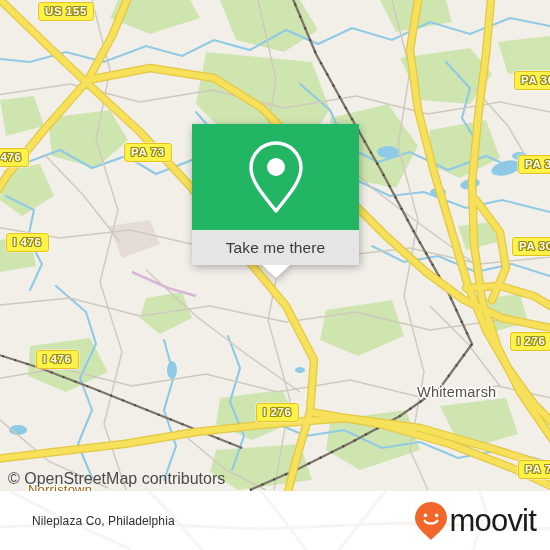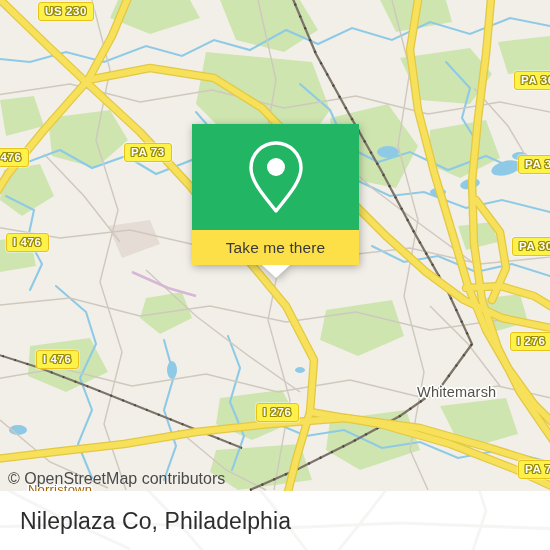--- a/index.html
+++ b/index.html
@@ -80,21 +80,21 @@
   #popup-head {
     height: 106px;
     background: #22b564;
     display: flex;
     align-items: center;
     justify-content: center;
   }
   #popup-pin { display:block; }
   #popup-foot {
     height: 35px;
-    background: #fde047;
+    background: #e5e5e5;
     display: flex;
     align-items: center;
     justify-content: center;
     position: relative;
   }
   #popup-foot-label {
     font-size: 15.5px;
     color: #3a3a3a;
     letter-spacing: .1px;
   }
@@ -113,23 +113,23 @@
   #footer {
     position: absolute;
     left: 0; top: 491px;
     width: 550px; height: 59px;
     background: #ffffff;
     overflow: hidden;
   }
   #footer-bg { position:absolute; left:0; top:-20px; width:550px; height:79px; opacity:.13; }
   #footer-title {
     position: absolute;
-    left: 20px; top: 50%;
+    left: 32px; top: 50%;
     transform: translateY(-50%);
-    font-size: 23px;
+    font-size: 12px;
     color: #2d2d2d;
     letter-spacing: .1px;
     white-space: nowrap;
     z-index: 3;
   }
   #brand {
     position: absolute;
     right: 14px; top: 50%;
     transform: translateY(-50%);
     display: flex;
@@ -249,21 +249,21 @@
         <path d="M-12 460 L54 452 L124 444 L196 432 L270 424 L346 418 L420 428 L490 448 L560 470"></path>
         <path d="M310 412 L380 424 L450 444 L512 468 L560 490"></path>
         <path d="M476 200 L500 232 L506 268 L492 300"></path>
         <path d="M466 288 L500 286 L534 296 L560 312"></path>
       </g>
 
       <path d="M132 272 L168 288 L196 296" stroke="#d6b7d6" stroke-width="2.6" fill="none"></path>
     </svg>
 
     <div id="shield-layer">
-        <div class="shield" style="left: 38px; top: 2px;">US 230</div>
+        <div class="shield" style="left: 38px; top: 2px;">US 155</div>
         <div class="shield" style="left: 124px; top: 143px;">PA 73</div>
         <div class="shield" style="left: -14px; top: 148px;">I 476</div>
         <div class="shield" style="left: 6px; top: 233px;">I 476</div>
         <div class="shield" style="left: 36px; top: 350px;">I 476</div>
         <div class="shield" style="left: 256px; top: 403px;">I 276</div>
         <div class="shield" style="left: 510px; top: 332px;">I 276</div>
         <div class="shield" style="left: 514px; top: 71px;">PA 309</div>
         <div class="shield" style="left: 518px; top: 155px;">PA 309</div>
         <div class="shield" style="left: 512px; top: 237px;">PA 309</div>
         <div class="shield" style="left: 518px; top: 460px;">PA 73</div>
@@ -297,15 +297,24 @@
         <path d="M120 -10 L168 40 L210 88"></path>
         <path d="M236 -10 L274 36 L310 84"></path>
         <path d="M330 90 L370 40 L408 -10"></path>
         <path d="M470 -10 L486 40 L470 88"></path>
         <path d="M-10 56 L120 52 L260 58 L400 52 L560 58"></path>
       </g>
     </svg>
 
     <div id="footer-title">Nileplaza Co, Philadelphia</div>
 
+    <div id="brand">
+      <svg width="34" height="40" viewBox="0 0 34 40">
+        <path d="M17 1 C8.2 1 1 8.2 1 17 C1 26.5 11.5 33 17 39 C22.5 33 33 26.5 33 17 C33 8.2 25.8 1 17 1 Z" fill="#f2662a"></path>
+        <circle cx="11.4" cy="14.4" r="1.8" fill="#ffffff"></circle>
+        <circle cx="22.6" cy="14.4" r="1.8" fill="#ffffff"></circle>
+        <path d="M10.6 19.6 C12.8 23.4 21.2 23.4 23.4 19.6" stroke="#ffffff" stroke-width="2.2" fill="none" stroke-linecap="round"></path>
+      </svg>
+      <span id="brand-wordmark">moovit</span>
+    </div>
   </div>
 
 </div>
 
 </body></html>

